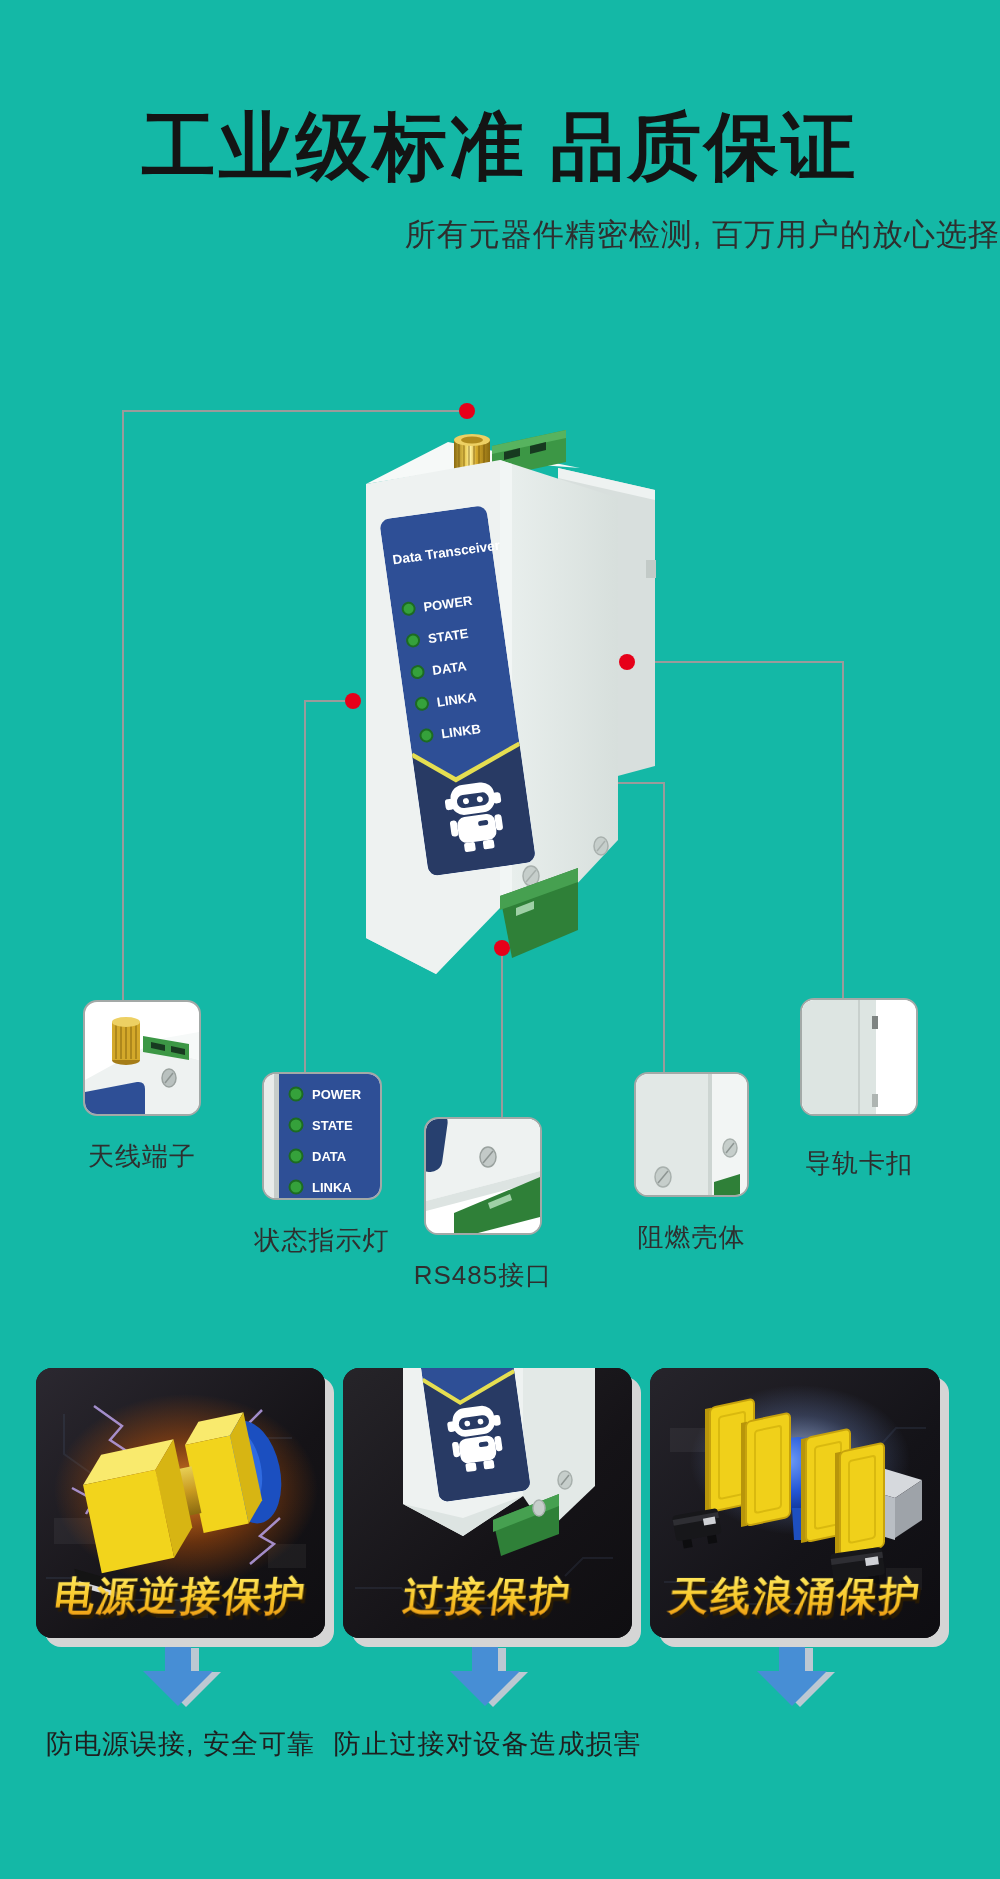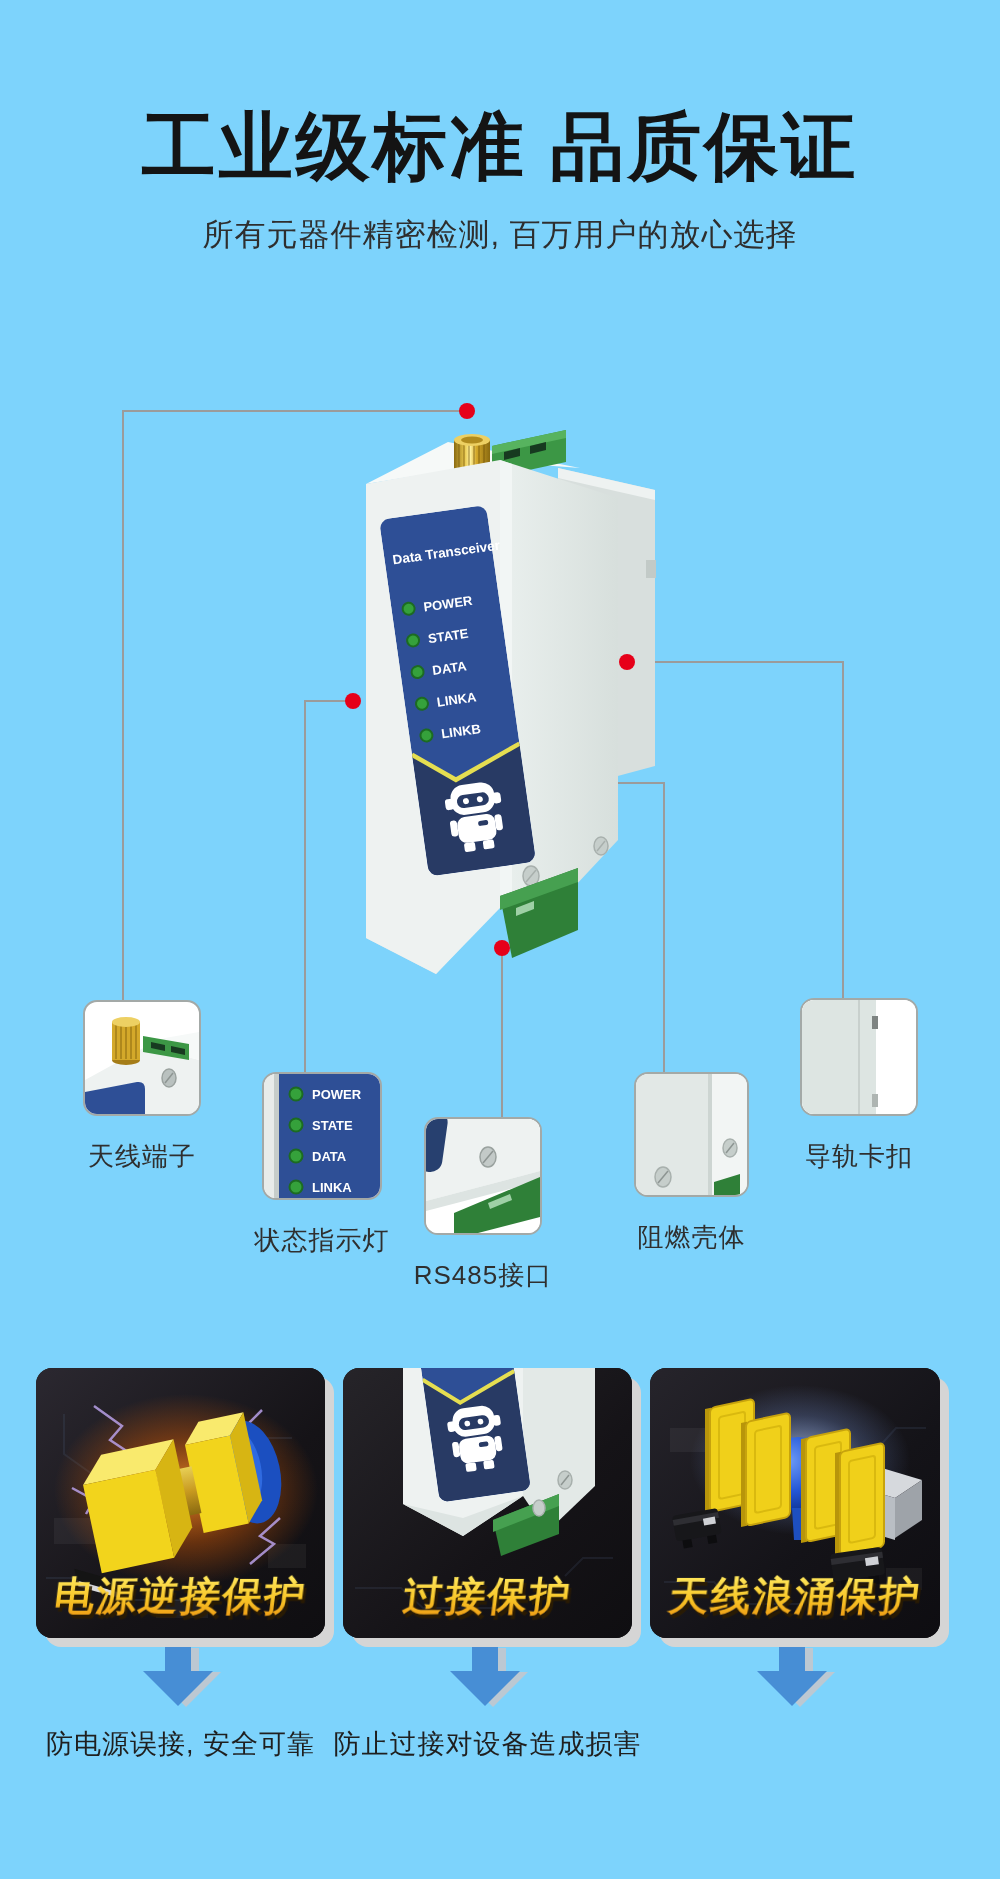--- a/index.html
+++ b/index.html
@@ -1,20 +1,20 @@
 <!DOCTYPE html>
 <html style="--panel-blue: #2e4f96; --panel-navy: #283a64; --divider-yellow: #e5de51; --led-green: #35a13b; --terminal-green: #2f8038; --callout-line: #9b9b9b; --callout-dot-red: #e60019; --arrow-blue: #478ed5; --gold-title: #f8c526;"><head>
 <meta charset="utf-8">
 <style>
   html,body{margin:0;padding:0;background:#fff;}
-  .page{position:relative;width:1000px;height:1879px;background:#7dd3fc;overflow:hidden;
+  .page{position:relative;width:1000px;height:1879px;background:#14b8a6;overflow:hidden;
         font-family:"Liberation Sans","DejaVu Sans",sans-serif;}
   .title{position:absolute;left:0;top:98px;width:1000px;text-align:center;
          font-size:74px;font-weight:800;letter-spacing:3px;color:#141414;white-space:nowrap;}
-  .subtitle{position:absolute;left:0;top:214px;width:1000px;text-align:center;
+  .subtitle{position:absolute;left:0;top:214px;width:1000px;text-align:right;
          font-size:31px;font-weight:400;letter-spacing:1px;color:#2e2e2e;white-space:nowrap;}
   .hero{position:absolute;left:0;top:0;width:1000px;height:1330px;}
   .hero-svg{position:absolute;left:0;top:330px;}
   .callout{position:absolute;display:flex;flex-direction:column;align-items:center;}
   .thumb{background:#fff;border:2px solid #a3a9a7;border-radius:14px;overflow:hidden;}
   .thumb svg{display:block;}
   .callout-label{margin-top:23px;font-size:26px;color:#2f2f2f;white-space:nowrap;letter-spacing:1px;}
   .features{position:absolute;left:0;top:1368px;width:1000px;height:420px;}
   .feature{position:absolute;top:0;display:flex;flex-direction:column;align-items:center;}
   .card{position:relative;width:100%;height:270px;border-radius:16px;overflow:hidden;
@@ -245,21 +245,21 @@
           <ellipse cx="27" cy="103" rx="8" ry="10" fill="#c6cecb" stroke="#a8b0ad" stroke-width="1.5"></ellipse>
           <line x1="22" y1="109" x2="32" y2="97" stroke="#8d9592" stroke-width="1.5"></line>
           <ellipse cx="94" cy="74" rx="7" ry="9" fill="#c6cecb" stroke="#a8b0ad" stroke-width="1.5"></ellipse>
           <line x1="90" y1="79" x2="98" y2="69" stroke="#8d9592" stroke-width="1.5"></line>
           <polygon points="78,108 104,100 104,121 78,121" fill="#2f8038"></polygon>
         </svg>
       </div>
       <div class="callout-label">阻燃壳体</div>
     </div>
 
-    <div class="callout" style="left:800px;top:998px;width:118px;">
+    <div class="callout" style="left:800px;top:998px;width:118px;gap:7px;">
       <div class="thumb">
         <svg width="114" height="114" viewBox="0 0 114 114">
           <rect x="0" y="0" width="114" height="114" fill="#ffffff"></rect>
           <rect x="0" y="0" width="74" height="114" fill="#dde5e2"></rect>
           <rect x="56" y="0" width="2" height="114" fill="#c8d0cd"></rect>
           <rect x="70" y="16" width="6" height="13" fill="#7e8482"></rect>
           <rect x="70" y="94" width="6" height="13" fill="#aeb5b2"></rect>
         </svg>
       </div>
       <div class="callout-label">导轨卡扣</div>

